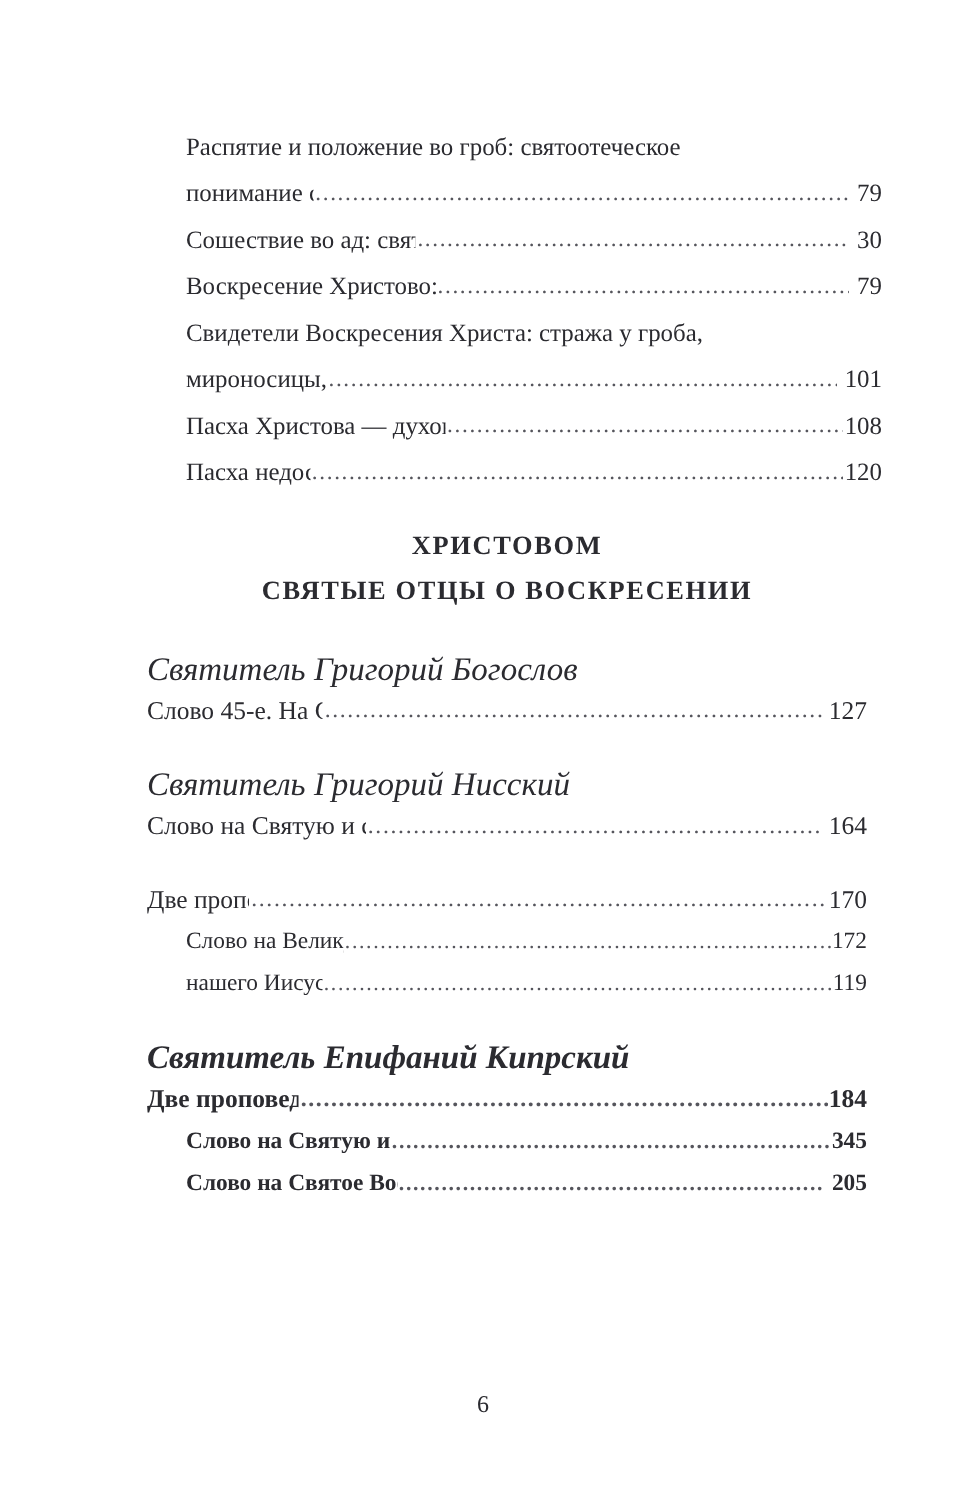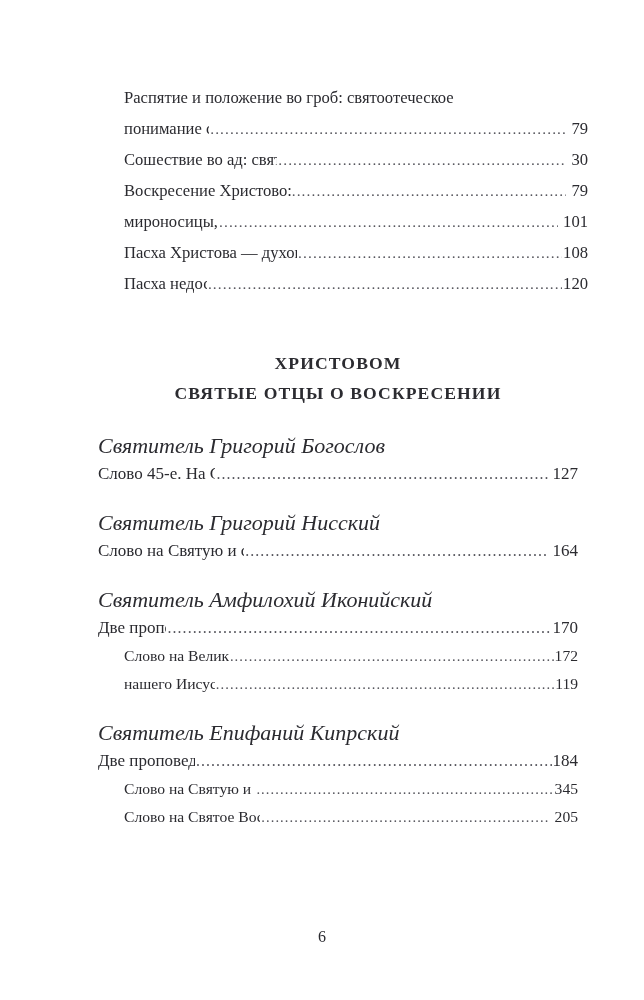--- a/index.html
+++ b/index.html
@@ -62,21 +62,21 @@
   
   .block-bottom {
     position: absolute;
     left: 98px;
     top: 432px;
     width: 480px;
   }
   .author-group {
     margin-bottom: 21px;
   }
-  .author-group:last-child { margin-bottom: 0; }
+  .author-group:last-child { margin-bottom: 0; font-weight: bold; }
 
   .author-name {
     font-style: italic;
     font-size: 22px;
     line-height: 28px;
     white-space: nowrap;
   }
   .block-bottom .toc-line {
     font-size: 17px;
     line-height: 28px;
@@ -147,20 +147,23 @@
       <div class="toc-line">
         <span class="toc-title">Сошествие во ад: святоотеческое понимание </span>
         <span class="leader"></span>
         <span class="toc-page gap">30</span>
       </div>
       <div class="toc-line">
         <span class="toc-title">Воскресение Христово:  святоотеческое понимание </span>
         <span class="leader"></span>
         <span class="toc-page gap">79</span>
       </div>
+      <div class="toc-line cont">
+        <span class="toc-title">Свидетели Воскресения Христа: стража у гроба,</span>
+      </div>
       <div class="toc-line">
         <span class="toc-title">мироносицы, апостолы</span>
         <span class="leader"></span>
         <span class="toc-page gap">101</span>
       </div>
       <div class="toc-line">
         <span class="toc-title">Пасха Христова — духовное воскресение христианина </span>
         <span class="leader"></span>
         <span class="toc-page">108</span>
       </div>
@@ -187,21 +190,20 @@
       </div>
       <div class="author-group">
         <div class="author-name">Святитель Григорий Нисский</div>
         <div class="toc-line">
           <span class="toc-title">Слово на Святую и спасительную Пасху</span>
           <span class="leader"></span>
           <span class="toc-page gap">164</span>
         </div>
       </div>
       <div class="author-group">
-        <div class="author-name">Святитель Амфилохий Иконийский</div>
         <div class="toc-line">
           <span class="toc-title">Две проповеди</span>
           <span class="leader"></span>
           <span class="toc-page">170</span>
         </div>
         <div class="toc-line sub">
           <span class="toc-title">Слово на Великую Субботу</span>
           <span class="leader"></span>
           <span class="toc-page">172</span>
         </div>

